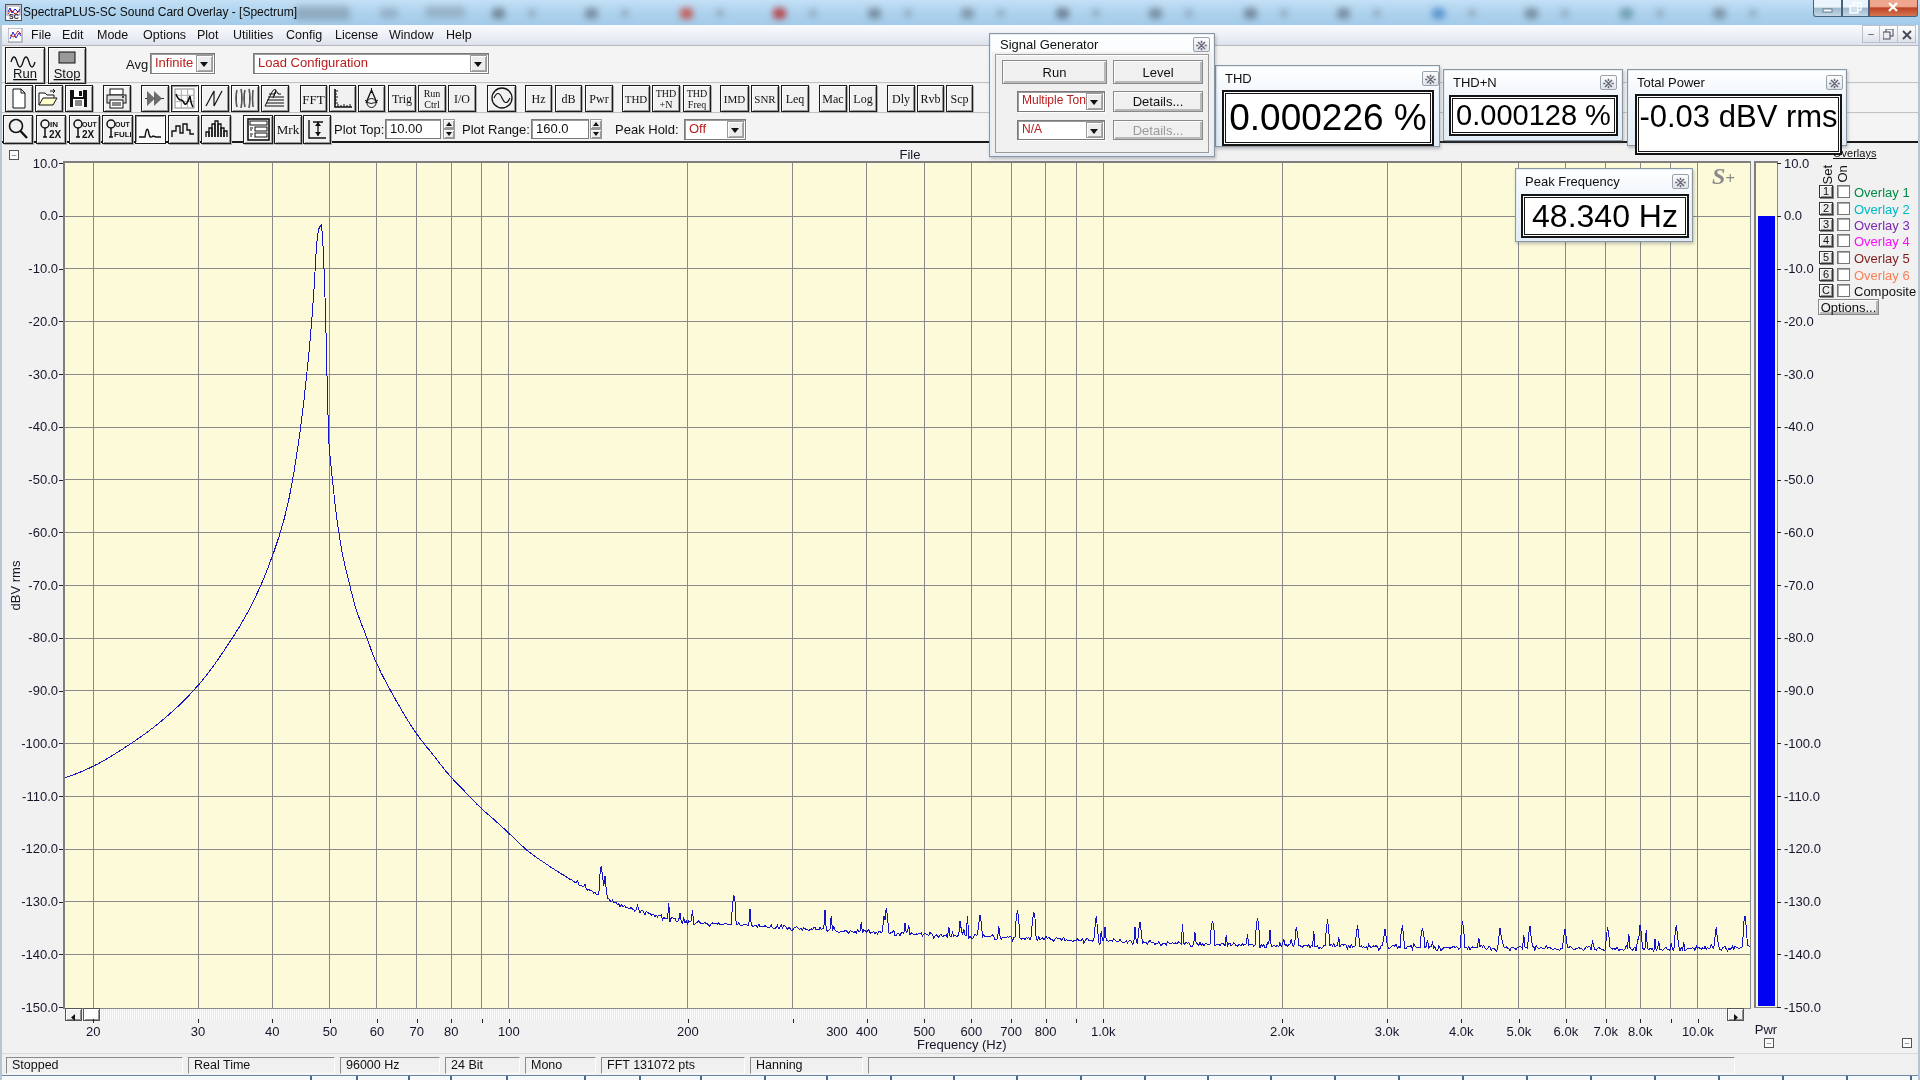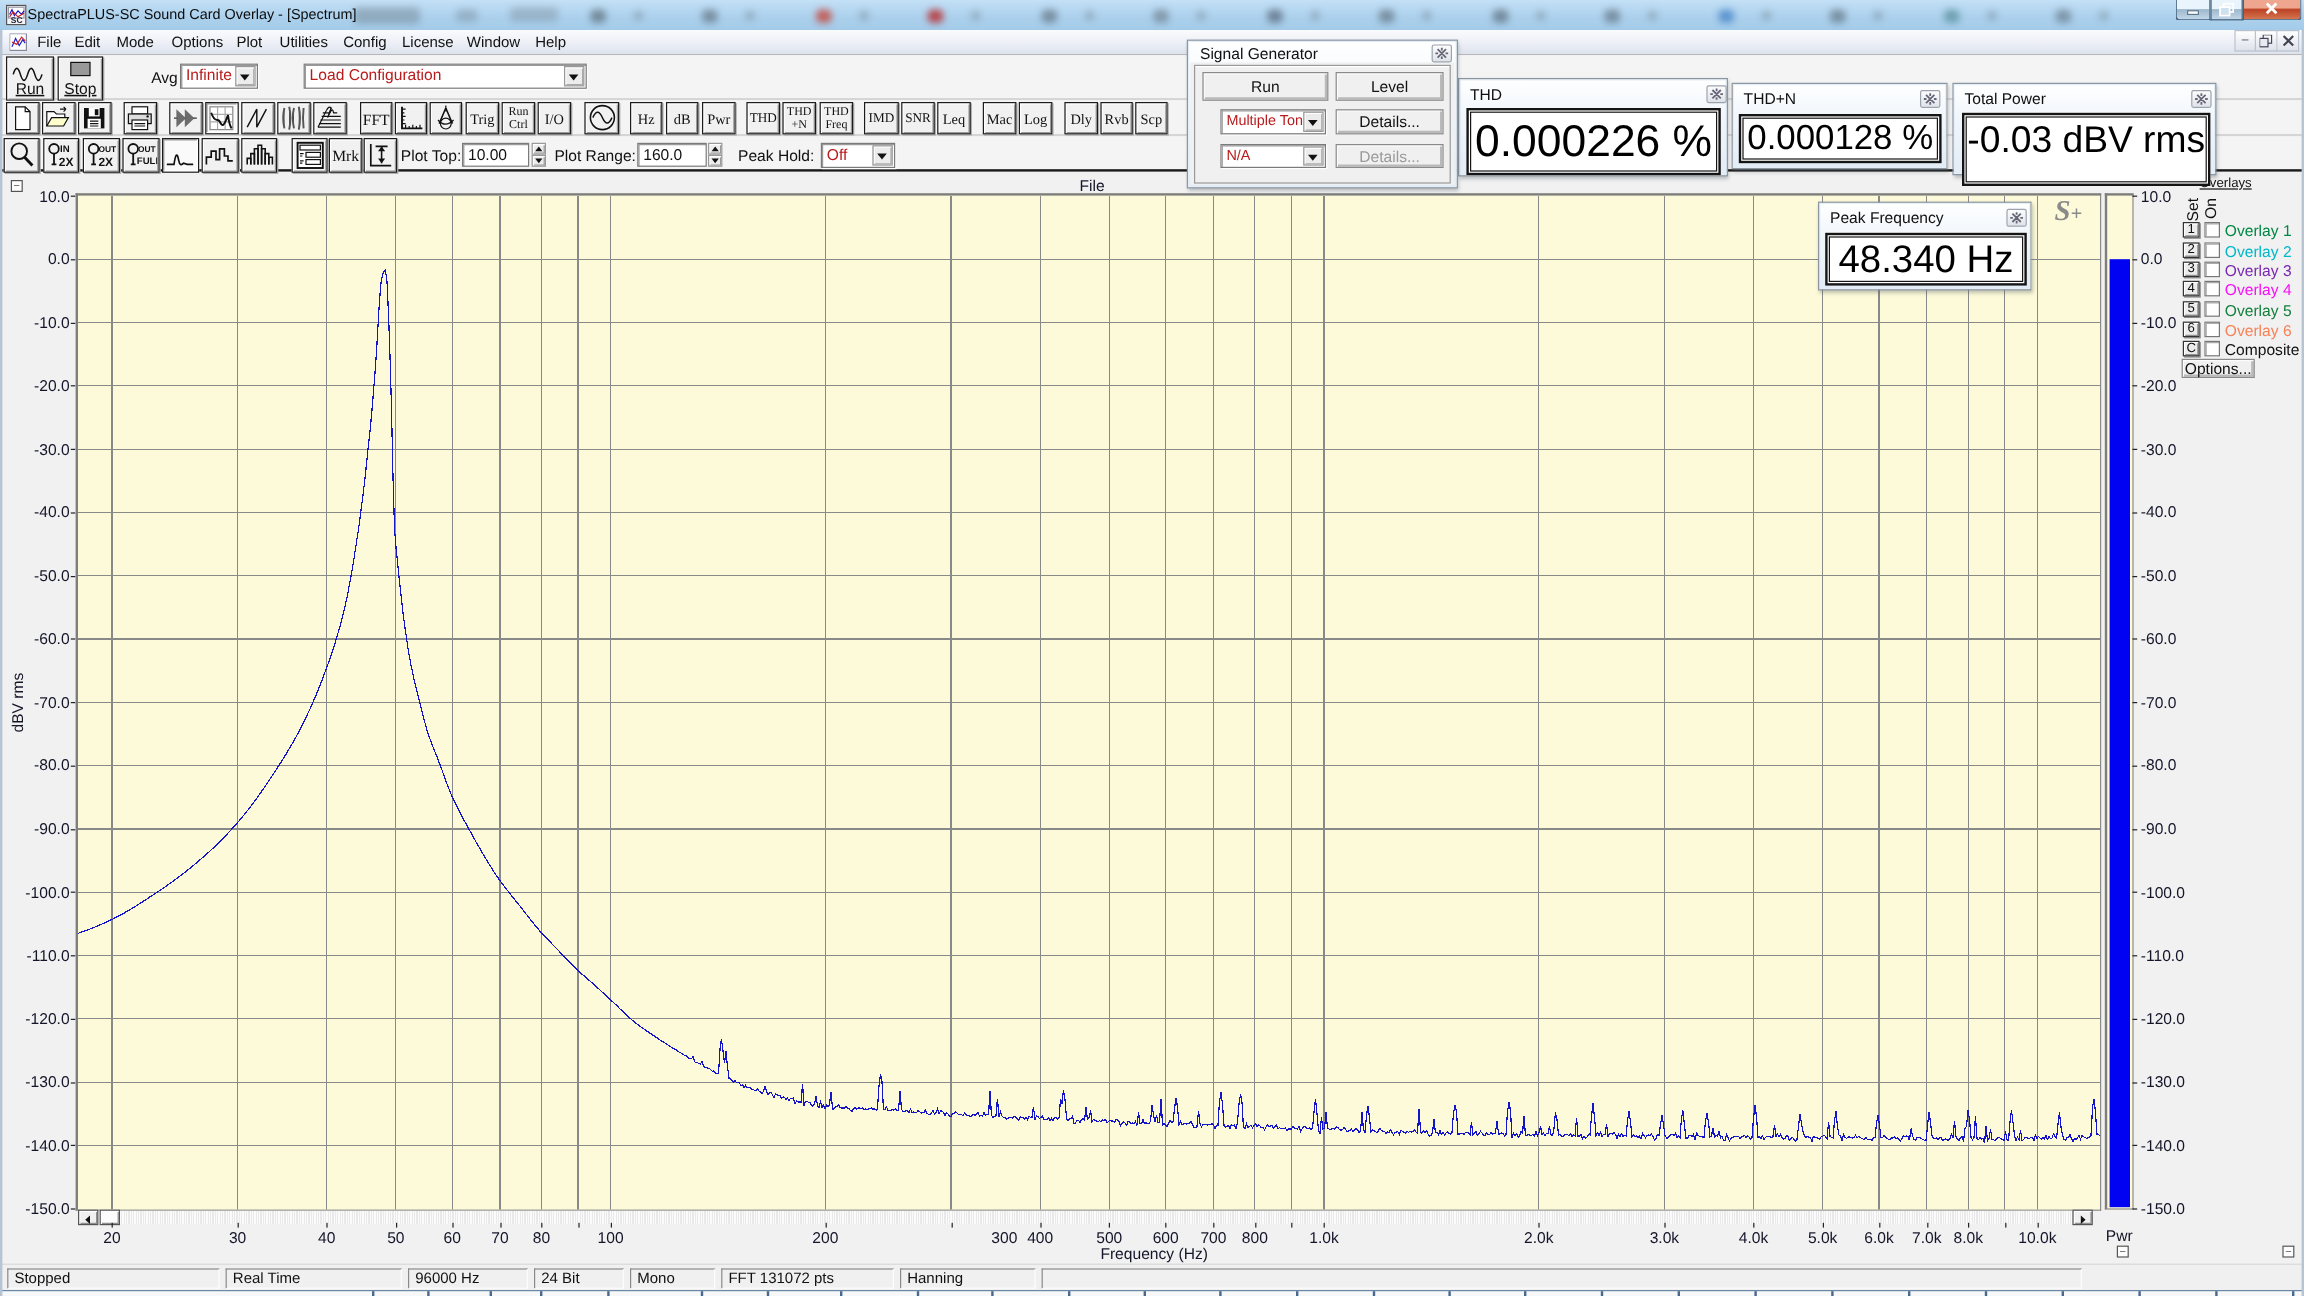--- a/index.html
+++ b/index.html
@@ -608,21 +608,21 @@
     <div class="ovchk" style="left:1837px;top:202px"></div>
     <div class="ovlab" style="left:1854px;top:202px;color:#00b8c8">Overlay 2</div>
     <div class="ovbtn" style="left:1819px;top:218px">3</div>
     <div class="ovchk" style="left:1837px;top:218px"></div>
     <div class="ovlab" style="left:1854px;top:218px;color:#7a28b0">Overlay 3</div>
     <div class="ovbtn" style="left:1819px;top:234px">4</div>
     <div class="ovchk" style="left:1837px;top:234px"></div>
     <div class="ovlab" style="left:1854px;top:234px;color:#f810f8">Overlay 4</div>
     <div class="ovbtn" style="left:1819px;top:251px">5</div>
     <div class="ovchk" style="left:1837px;top:251px"></div>
-    <div class="ovlab" style="left:1854px;top:251px;color:#15803d">Overlay 5</div>
+    <div class="ovlab" style="left:1854px;top:251px;color:#7f1d1d">Overlay 5</div>
     <div class="ovbtn" style="left:1819px;top:268px">6</div>
     <div class="ovchk" style="left:1837px;top:268px"></div>
     <div class="ovlab" style="left:1854px;top:268px;color:#f88258">Overlay 6</div>
     <div class="ovbtn" style="left:1819px;top:284px">C</div>
     <div class="ovchk" style="left:1837px;top:284px"></div>
     <div class="ovlab" style="left:1854px;top:284px;color:#111111">Composite</div>
     <div class="btn3" style="left:1818px;top:299px;width:61px;height:16px;line-height:15px">Options...</div>
     <div class="panel" style="left:1215px;top:65px;width:225px;height:82px">
       <div class="ptitle">THD</div>
       <div class="pclose" style="left:206px;top:5px"><svg width="15" height="13">

